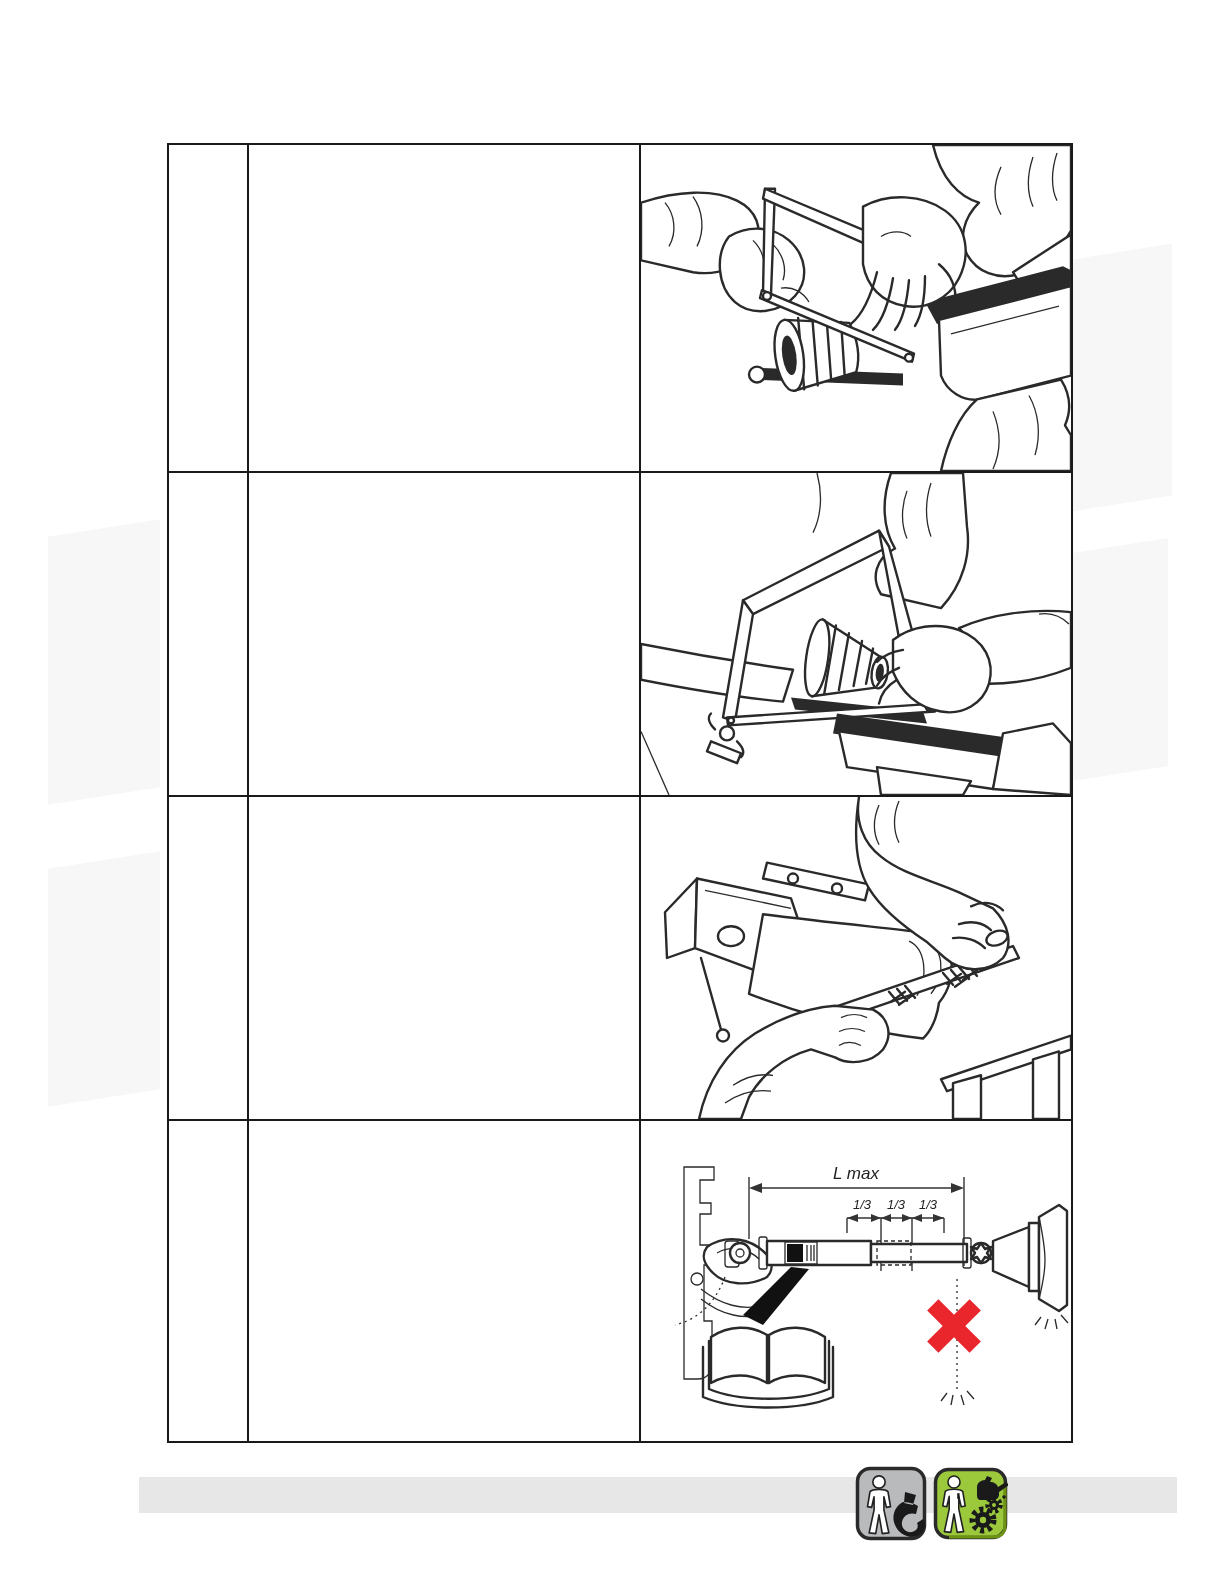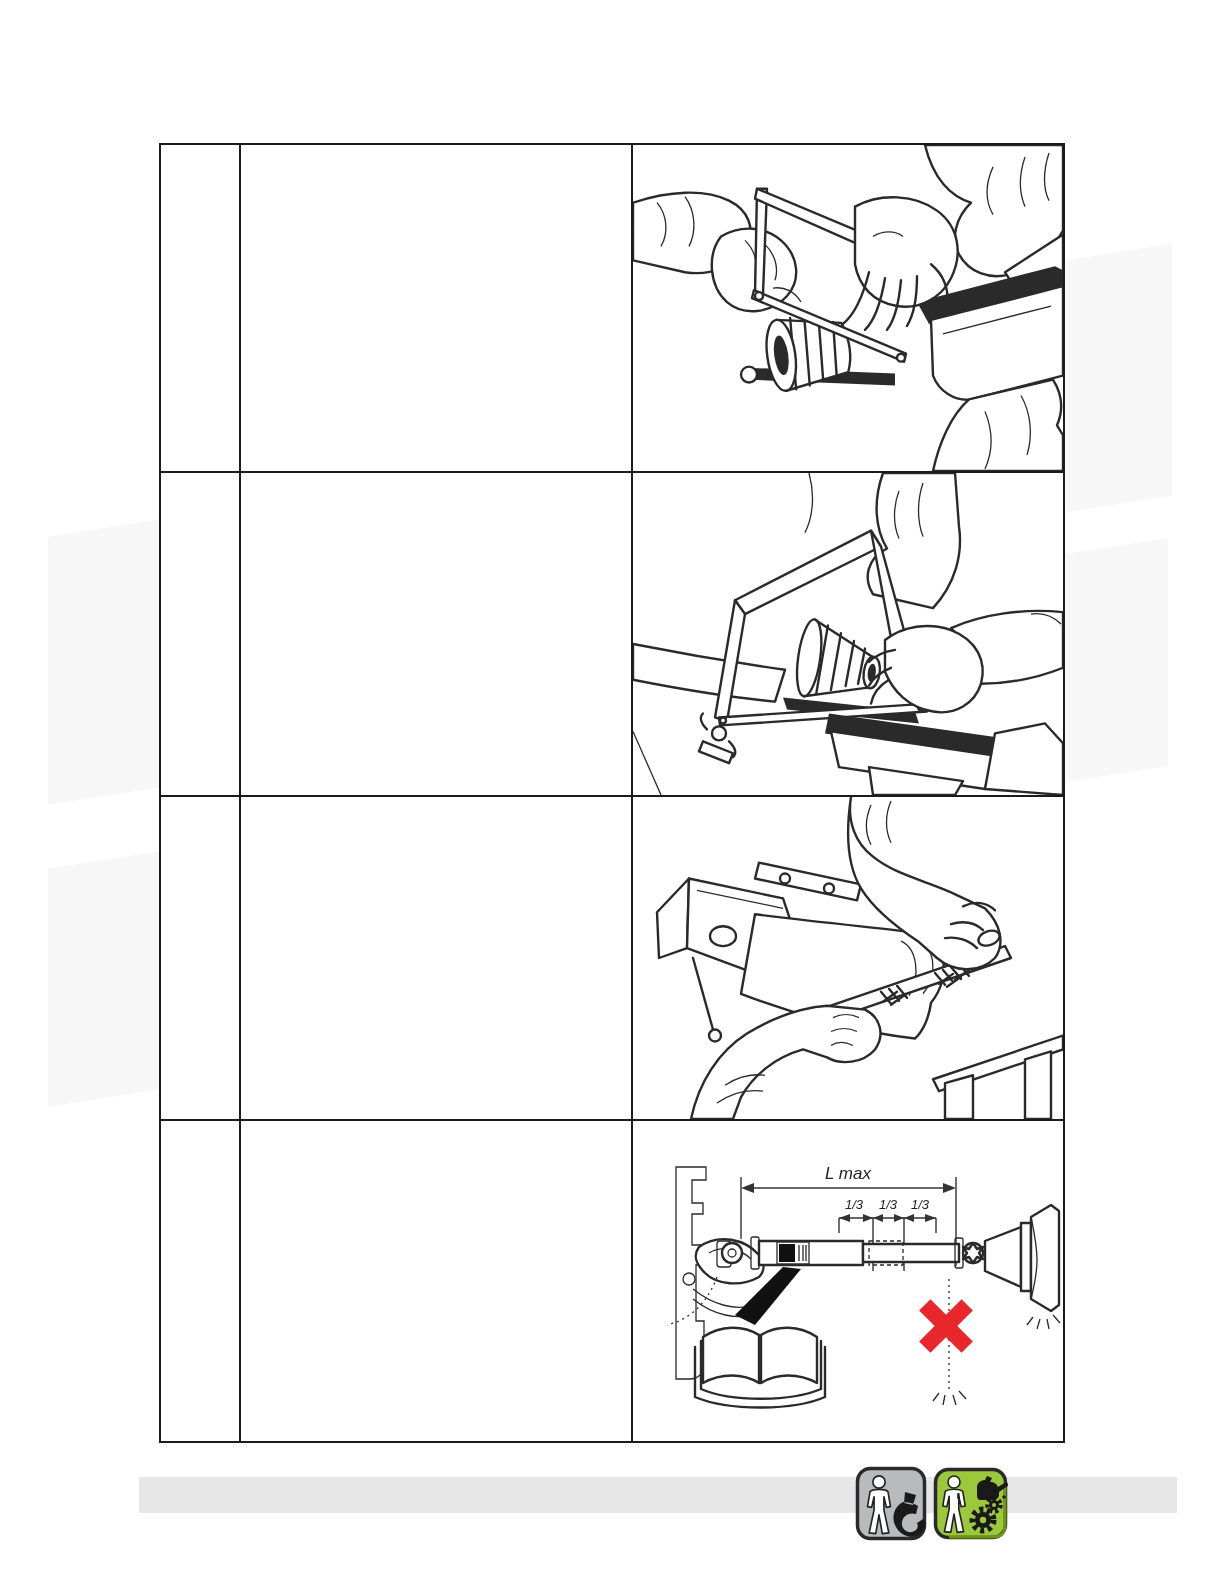--- a/index.html
+++ b/index.html
@@ -5,21 +5,21 @@
   html,body{margin:0;padding:0;background:#ffffff;}
   .page{position:relative;width:1224px;height:1584px;background:#ffffff;overflow:hidden;
         font-family:"Liberation Sans",sans-serif;}
   
   .wm{position:absolute;background:#f7f7f7;transform:skewY(-9deg);z-index:0;}
   .wm.l1{left:48px;top:528px;width:112px;height:268px;}
   .wm.l2{left:48px;top:860px;width:112px;height:238px;}
   .wm.r1{left:1066px;top:252px;width:106px;height:252px;}
   .wm.r2{left:1066px;top:546px;width:102px;height:228px;}
   
-  .steps-table{position:absolute;left:159px;top:143px;width:906px;height:1300px;
+  .steps-table{position:absolute;left:167px;top:143px;width:906px;height:1300px;
     border:2px solid #1a1a1a;box-sizing:border-box;z-index:2;background:#ffffff;
     display:grid;grid-template-columns:80px 392px 430px;grid-template-rows:328px 324px 324px 320px;}
   .cell{box-sizing:border-box;border-right:2px solid #1a1a1a;border-bottom:2px solid #1a1a1a;background:#fff;}
   .cell.last-col{border-right:none;}
   .cell.last-row{border-bottom:none;}
   .cell svg{display:block;width:100%;height:100%;}
   
   .footer-band{position:absolute;left:139px;top:1477px;width:1038px;height:36px;background:#e7e7e7;z-index:1;}
   .icon{position:absolute;z-index:3;}
   .icon.lift{left:855px;top:1466px;width:72px;height:75px;}

